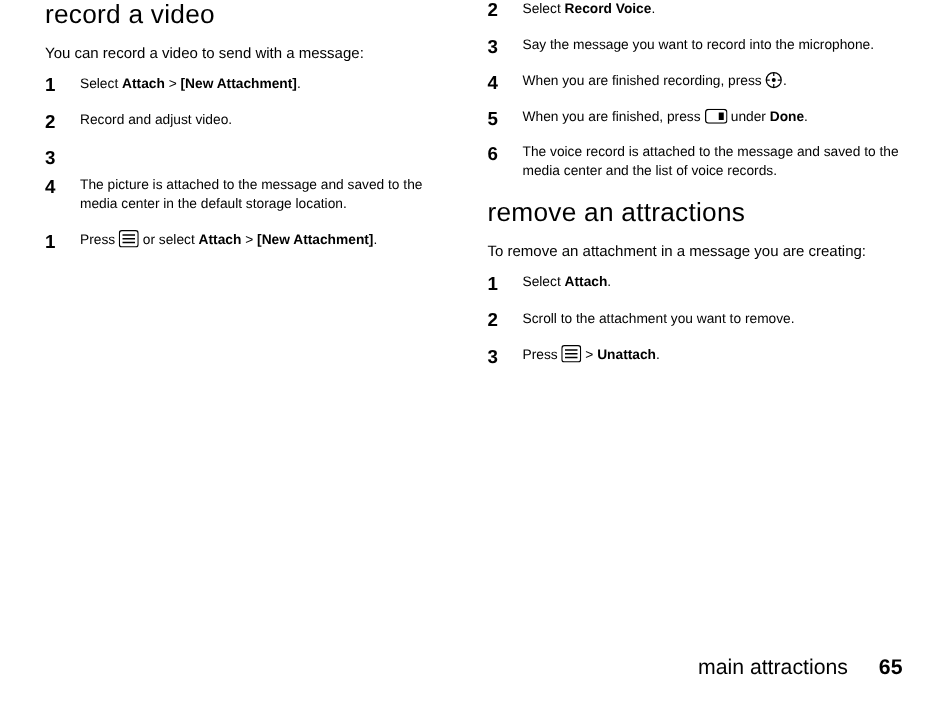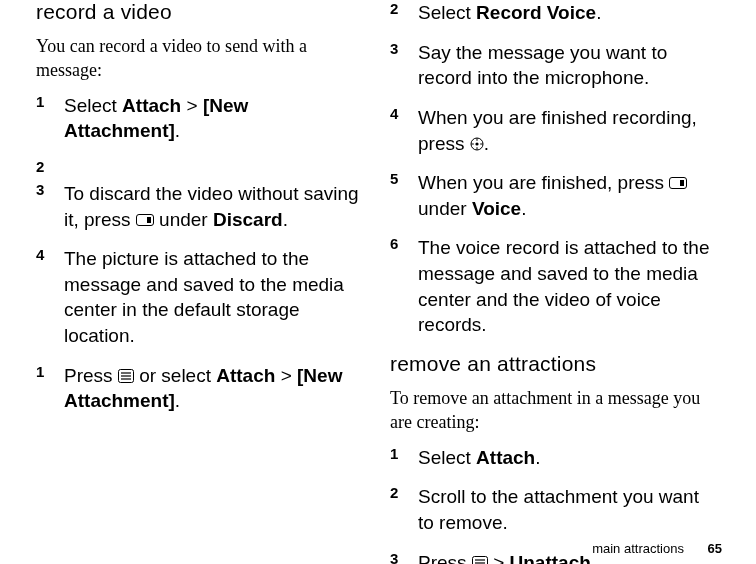--- a/index.html
+++ b/index.html
@@ -23,59 +23,58 @@
     box-sizing: border-box;
     padding: 0 12px;
   }
   h2 {
     font-weight: 400;
     font-size: 21px;
     margin: 0 0 10px 0;
     letter-spacing: 0.2px;
   }
   p.body {
-    font-size: 18px;
+    font-size: 12px;
     font-weight: 300;
     line-height: 1.35;
     margin: 0 0 10px 0;
-    font-family: Liberation Serif, serif;
   }
   .step {
     display: flex;
     flex-direction: row;
     margin-bottom: 6px;
   }
   .step-num {
     width: 28px;
     flex: 0 0 28px;
     font-weight: 700;
     font-size: 15px;
   }
   .step-body {
     flex: 1;
-    font-size: 19px;
+    font-size: 11px;
     font-weight: 300;
     line-height: 1.35;
   }
   .step-body p {
     margin: 0 0 8px 0;
   }
   .b { font-weight: 700; }
   .icon {
     display: inline-block;
     vertical-align: middle;
     line-height: 0;
     position: relative;
     top: -1px;
   }
   .footer {
     position: absolute;
-    bottom: 8px;
+    bottom: 20px;
     right: 34px;
-    font-size: 13px;
+    font-size: 17px;
   }
   .footer .pg {
     font-weight: 700;
     margin-left: 20px;
   }
   svg { display:inline-block; }
 </style>
 </head>
 <body>
 
@@ -86,29 +85,26 @@
     <div>
         <div class="step">
           <div class="step-num">1</div>
           <div class="step-body">
             <p>Select <span class="b">Attach</span> &gt; <span class="b">[New Attachment]</span>.</p>
           </div>
         </div>
         <div class="step">
           <div class="step-num">2</div>
           <div class="step-body">
+            <p>Record and adjust video.</p>
           </div>
         </div>
         <div class="step">
           <div class="step-num">3</div>
           <div class="step-body">
-            <p>To discard the video without saving it, press <span class="icon"><svg width="18" height="12" viewBox="0 0 18 12">
-                  <rect x="0.5" y="0.5" width="17" height="11" rx="2.5" fill="none" stroke="#000" stroke-width="1"></rect>
-                  <rect x="11" y="3" width="4" height="6" fill="#000"></rect>
-                </svg></span> under <span class="b">Discard</span>.</p>
           </div>
         </div>
         <div class="step">
           <div class="step-num">4</div>
           <div class="step-body">
             <p>The picture is attached to the message and saved to the media center in the default storage location.</p>
           </div>
         </div>
       </div>
 
@@ -152,27 +148,27 @@
                   <line x1="10.2" y1="7" x2="12.8" y2="7" stroke="#000" stroke-width="1"></line>
                 </svg></span>.</p>
           </div>
         </div>
         <div class="step">
           <div class="step-num">5</div>
           <div class="step-body">
             <p>When you are finished, press <span class="icon"><svg width="18" height="12" viewBox="0 0 18 12">
                   <rect x="0.5" y="0.5" width="17" height="11" rx="2.5" fill="none" stroke="#000" stroke-width="1"></rect>
                   <rect x="11" y="3" width="4" height="6" fill="#000"></rect>
-                </svg></span> under <span class="b">Voice</span>.</p>
+                </svg></span> under <span class="b">Done</span>.</p>
           </div>
         </div>
         <div class="step">
           <div class="step-num">6</div>
           <div class="step-body">
-            <p>The voice record is attached to the message and saved to the media center and the video of voice records.</p>
+            <p>The voice record is attached to the message and saved to the media center and the list of voice records.</p>
           </div>
         </div>
       </div>
 
     <h2>remove an attractions</h2>
     <p class="body">To remove an attachment in a message you are creating:</p>
     <div>
         <div class="step">
           <div class="step-num">1</div>
           <div class="step-body">

